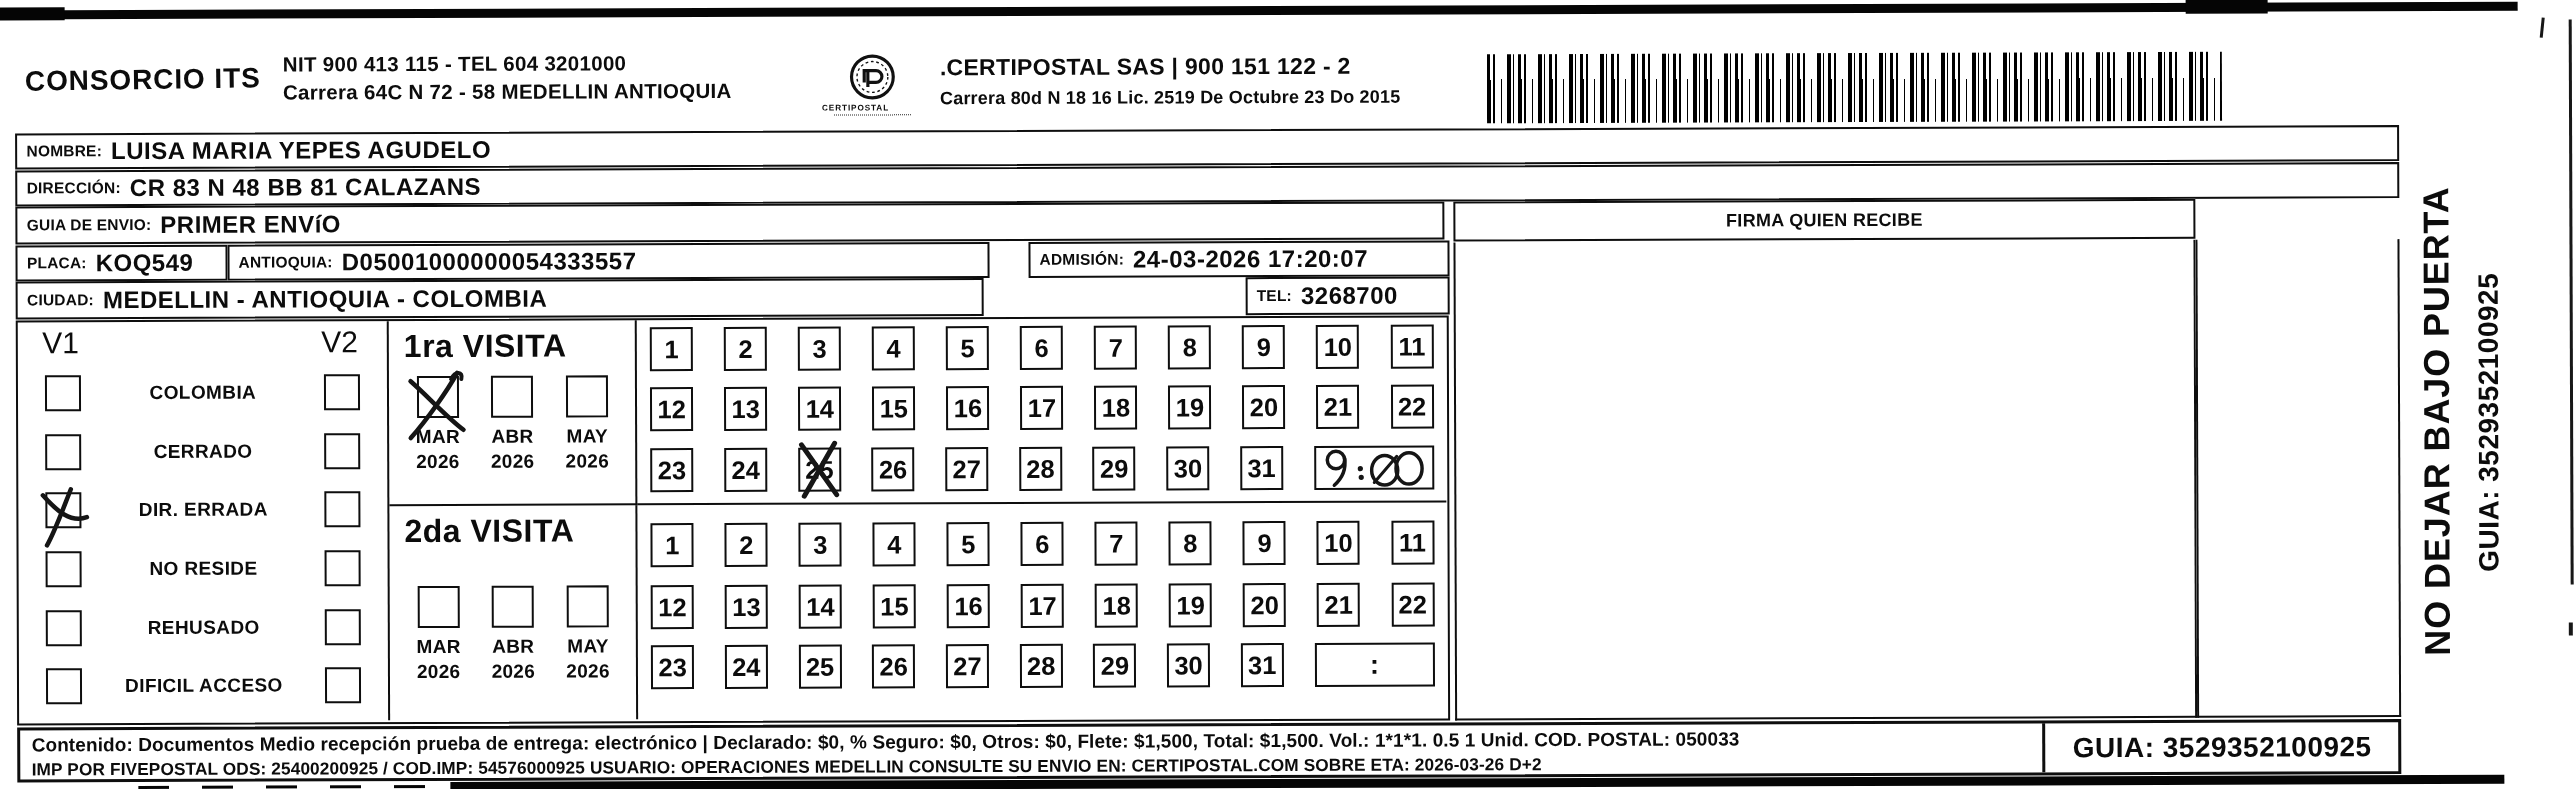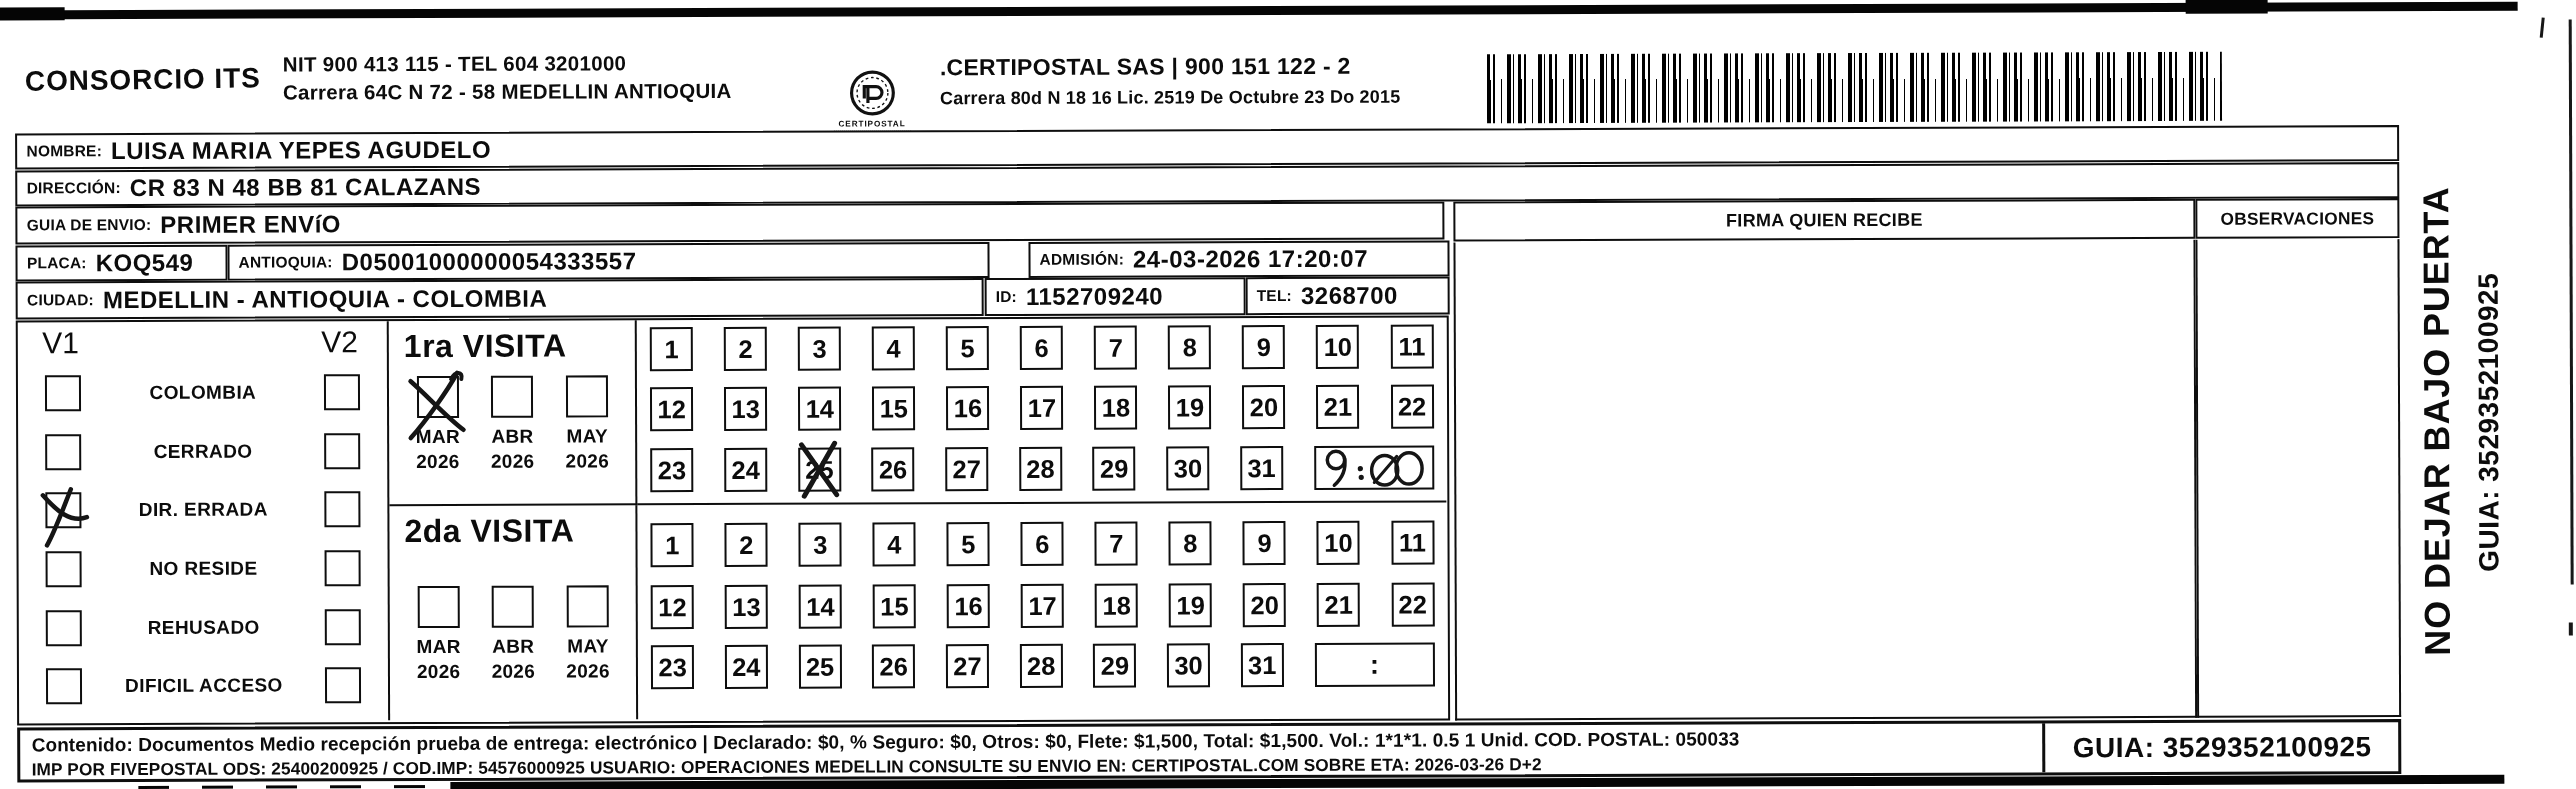--- a/index.html
+++ b/index.html
@@ -14,21 +14,21 @@
   .scanbar-bottom{position:absolute;left:449px;top:779px;width:2054px;height:9px;background:#050505;}
   .scanbar-bottom-dashes{position:absolute;left:137px;top:782px;width:312px;height:2.7px;
       background:repeating-linear-gradient(90deg,#050505 0 31px,transparent 31px 64px);}
   .edge-line-right{position:absolute;left:2570px;top:24px;width:2.7px;height:565px;background:#171717;}
   .edge-dot-right{position:absolute;left:2568px;top:627px;width:3.6px;height:12.8px;background:#171717;}
   .tick-top-right{position:absolute;left:2542px;top:22px;width:2.7px;height:20px;background:#171717;transform:rotate(6deg);}
 
   
   .company{position:absolute;left:25.5px;top:60px;font-size:28px;font-weight:700;letter-spacing:0.9px;transform:rotate(-0.6deg);}
   .nitblock{position:absolute;left:284px;top:47px;font-size:20.5px;font-weight:700;line-height:28px;letter-spacing:0.3px;}
-  .logo{position:absolute;left:823px;top:67px;width:100px;text-align:center;}
+  .logo{position:absolute;left:823px;top:51px;width:100px;text-align:left;}
   .logo svg{display:block;margin:0 auto;}
   .logo-name{font-size:8.2px;font-weight:700;letter-spacing:0.9px;margin-top:1.8px;}
   .logo-squiggle{margin:1.8px auto 0;width:77px;border-top:1.8px dotted #222;height:1.8px;}
   .cpblock{position:absolute;left:941px;top:53px;}
   .cp1{font-size:23px;font-weight:700;letter-spacing:0.3px;}
   .cp2{font-size:18px;font-weight:700;margin-top:7.3px;letter-spacing:0.2px;}
   .barcode{position:absolute;left:1488px;top:55px;width:735px;height:69px;
      background:repeating-linear-gradient(90deg,
        #000 0 3.6px,transparent 3.6px 6.4px,#000 6.4px 8.2px,transparent 8.2px 13.7px,
        #000 13.7px 14.6px,transparent 14.6px 20px,#000 20px 24px,transparent 24px 26.4px,
@@ -146,41 +146,36 @@
     </div>
     <div class="cell" id="row-direccion">
       <span class="lbl">DIRECCIÓN:</span>
       <span class="val">CR 83 N 48 BB 81 CALAZANS</span>
     </div>
     <div class="cell" id="row-tipo">
       <span class="lbl">GUIA DE ENVIO:</span>
       <span class="val">PRIMER ENVíO</span>
     </div>
     <div class="cell hdr" id="hdr-firma">FIRMA QUIEN RECIBE</div>
-    <div class="cell hdr" id="hdr-obs">OBSERVACIONES</div>
 
     <div class="cell" id="cell-placa">
       <span class="lbl">PLACA:</span>
       <span class="val">KOQ549</span>
     </div>
     <div class="cell" id="cell-doc">
       <span class="lbl">ANTIOQUIA:</span>
       <span class="val">D05001000000054333557</span>
     </div>
     <div class="cell" id="cell-admision">
       <span class="lbl">ADMISIÓN:</span>
       <span class="val">24-03-2026 17:20:07</span>
     </div>
     <div class="cell" id="cell-ciudad">
       <span class="lbl">CIUDAD:</span>
       <span class="val">MEDELLIN - ANTIOQUIA - COLOMBIA</span>
-    </div>
-    <div class="cell" id="cell-id">
-      <span class="lbl">ID:</span>
-      <span class="val">1152709240</span>
     </div>
     <div class="cell" id="cell-tel">
       <span class="lbl">TEL:</span>
       <span class="val">3268700</span>
     </div>
 
     <div class="cell" id="sig-area"></div>
     <div class="cell" id="obs-area"></div>
 
     <div id="visits">

